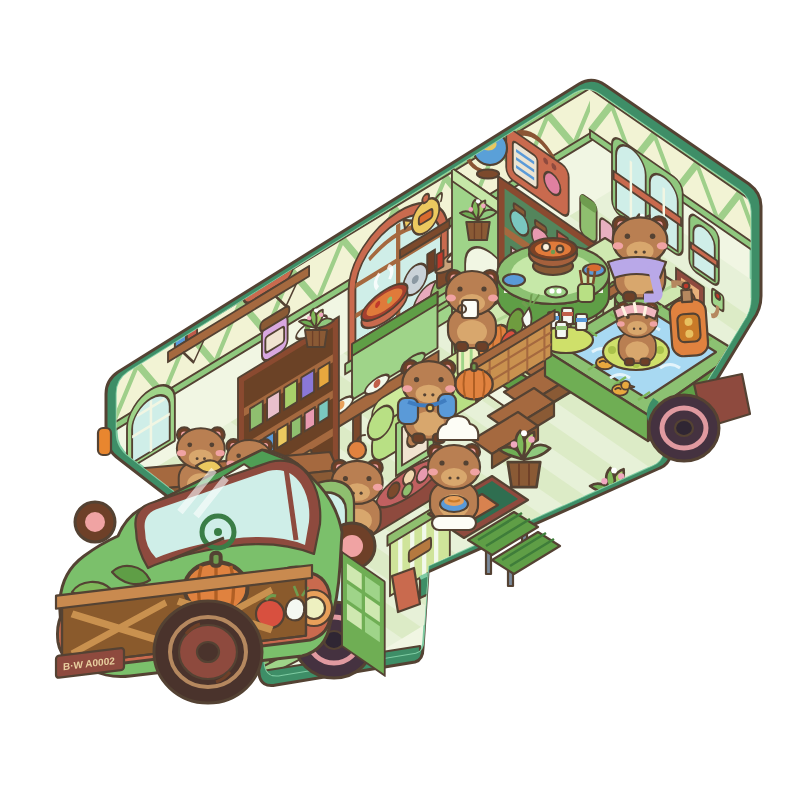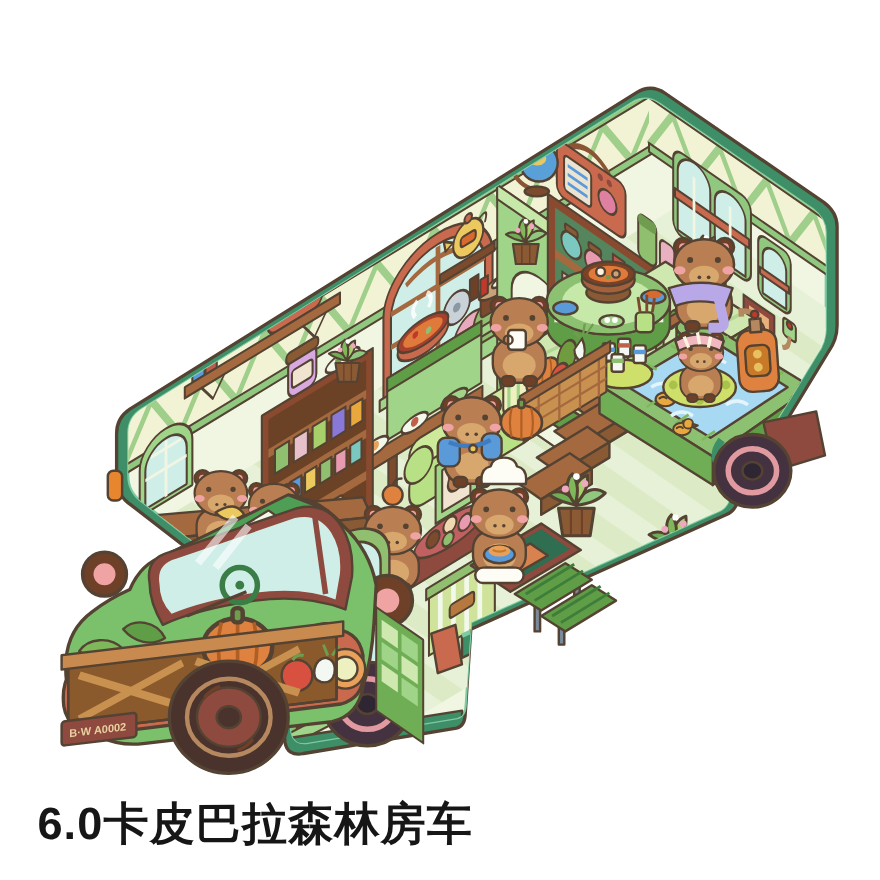--- a/index.html
+++ b/index.html
@@ -630,14 +630,13 @@
   <rect x="486" y="548" width="5" height="26" fill="#7a8a9a" class="o" stroke-width="1.6"></rect>
   <rect x="522" y="528" width="5" height="26" fill="#7a8a9a" class="o" stroke-width="1.6"></rect>
   <polygon points="468,540 514,512 538,527 492,555" class="platD o"></polygon>
   <path d="M478,540 L522,513 M486,546 L530,519" stroke="#3f7d3a" stroke-width="2.6"></path>
   <rect x="508" y="562" width="5" height="24" fill="#7a8a9a" class="o" stroke-width="1.6"></rect>
   <polygon points="492,560 538,532 560,546 514,574" class="platD o"></polygon>
   <path d="M502,560 L546,533 M510,566 L554,539" stroke="#3f7d3a" stroke-width="2.6"></path>
 </g>
 </svg>
 
-<div id="caption">6.0卡皮巴拉森林房车</div>
 </div>
 
 </body></html>

